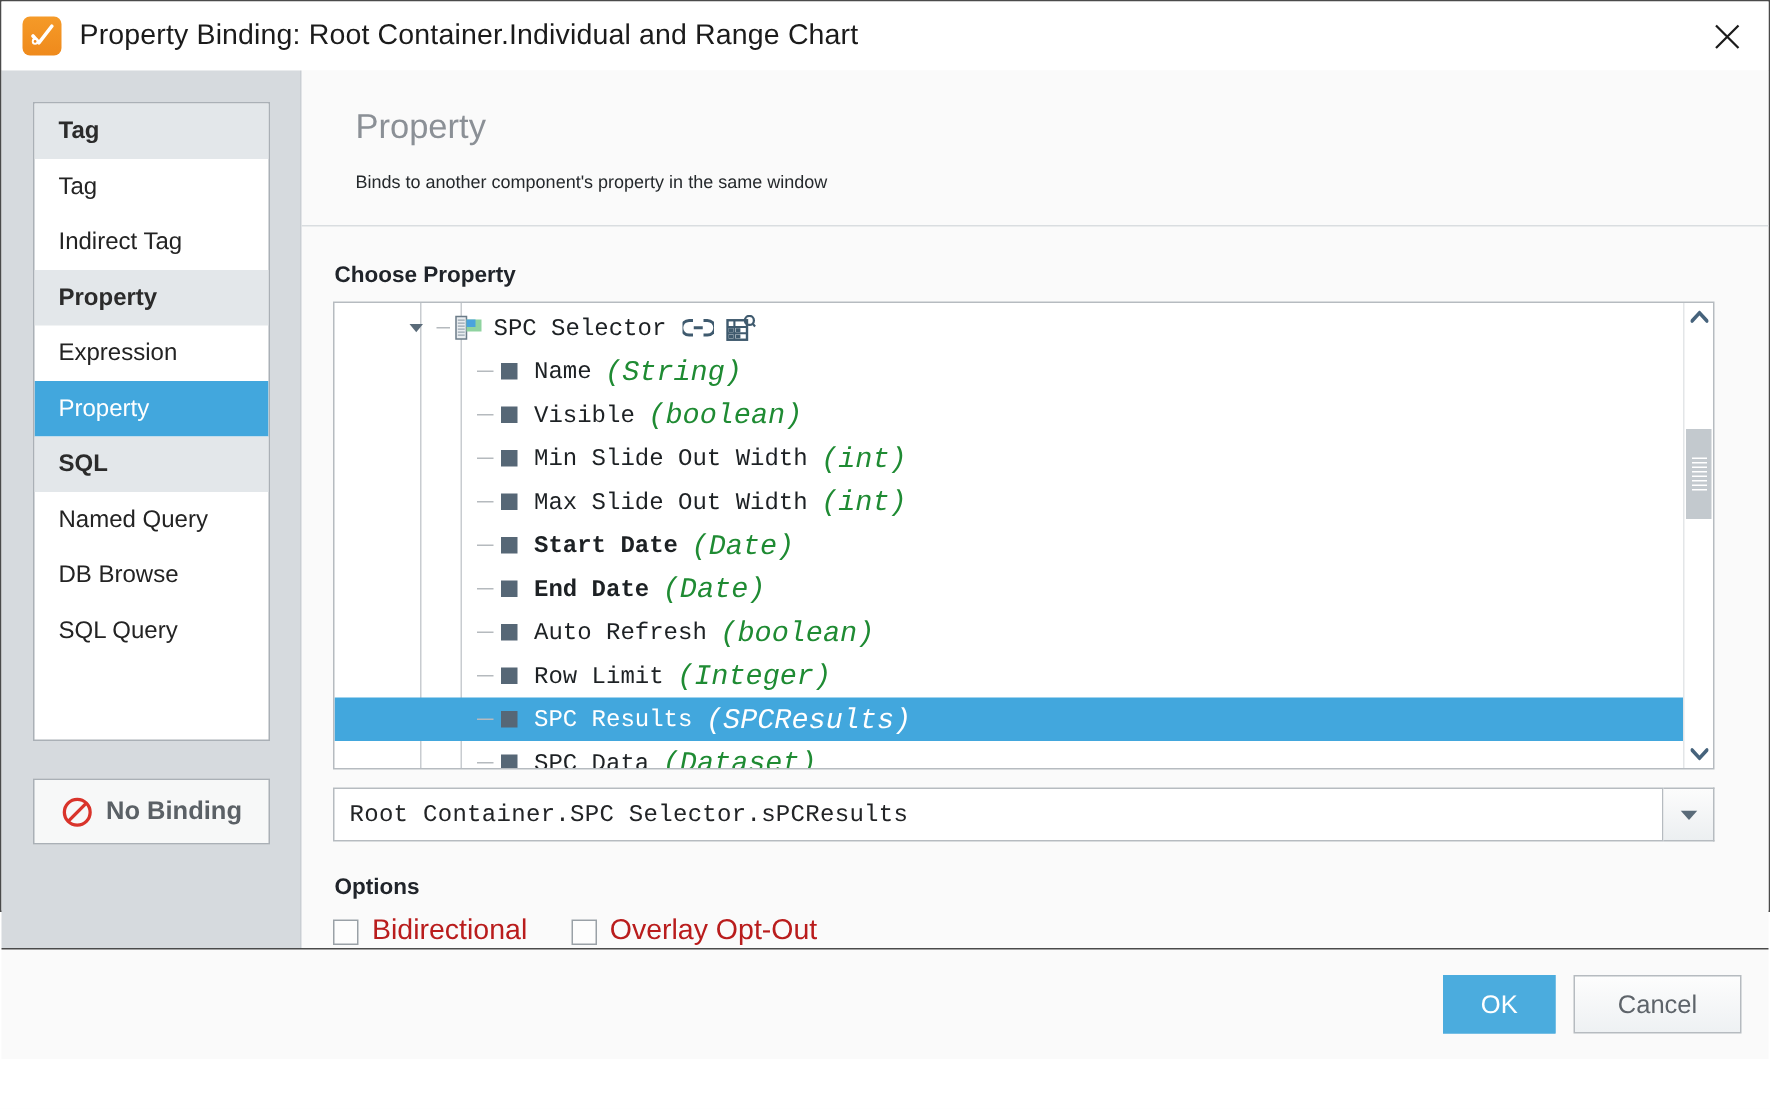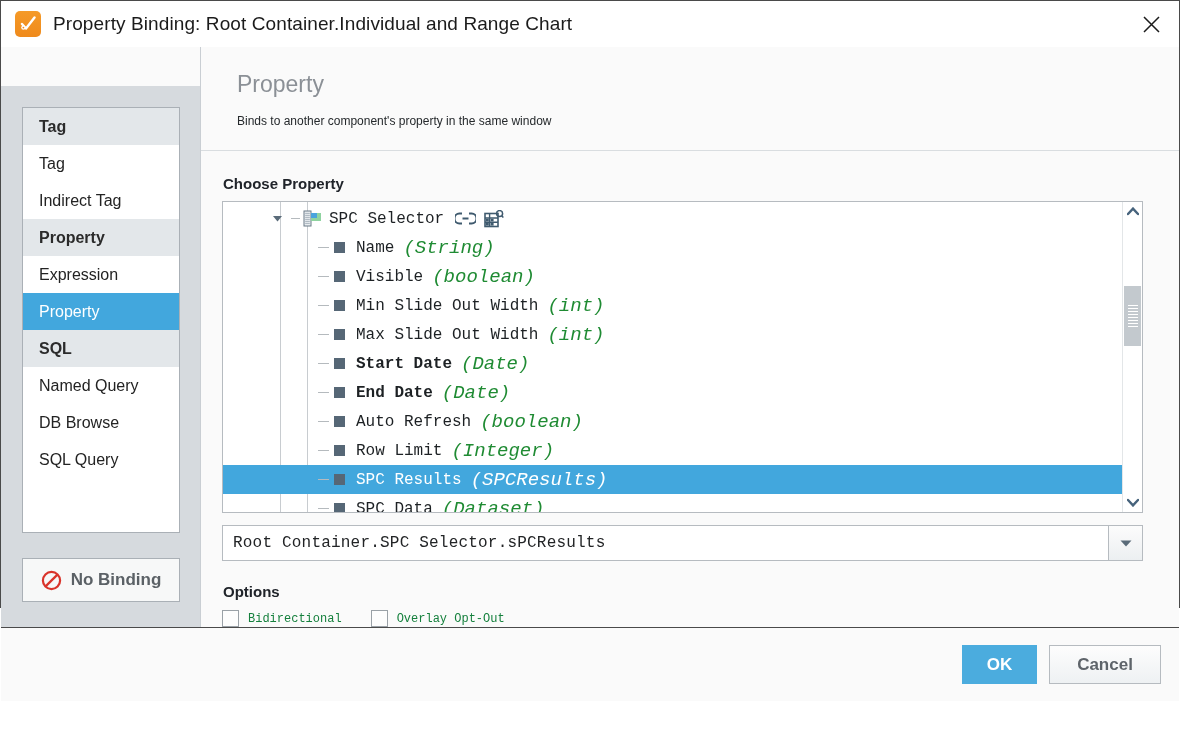--- a/index.html
+++ b/index.html
@@ -59,21 +59,20 @@
     border-top: 0;
   }
 
   
   #sidebar {
     width: 199px; min-width: 199px;
     background: #d6dade;
     padding: 21px 20px 0 21px;
     display: flex; flex-direction: column;
     position: relative;
-    margin-top: 39px;
   }
   #cat-list {
     background: #ffffff;
     border: 1px solid #aab0b6;
     width: 158px;
     height: 426px;
     overflow: hidden;
   }
   .cat-header {
     background: #e3e7ea;
@@ -248,35 +247,35 @@
   #options { margin-top: 22px; }
   #optrow { display: flex; align-items: center; margin-top: 10px; gap: 0; }
   .cbwrap { display: flex; align-items: center; cursor: pointer; }
   .cbox {
     width: 17px; height: 17px;
     border: 1px solid #9aa1a7;
     background: #fdfdfd;
     margin-right: 9px;
     flex: 0 0 auto;
   }
-  .cblabel { font-size: 12px; color: #15803d; font-family: Liberation Mono, monospace; }
+  .cblabel { font-size: 19px; color: #b91c1c; }
   .gap { width: 29px; }
 
   
   #footer {
     height: 74px; min-height: 74px;
     background: #fafafa;
     border-top: 1px solid #4a4a4a;
     display: flex; align-items: center; justify-content: flex-end;
     padding-right: 18px;
     gap: 12px;
   }
   .btn {
     height: 39px; min-width: 75px;
-    font-size: 17px; font-weight: bold;
+    font-size: 17px; font-weight: normal;
     display: flex; align-items: center; justify-content: center;
     cursor: pointer;
     padding: 0 20px;
   }
   #ok-btn { background: #4bacde; color: #ffffff; border: 1px solid #4bacde; }
   #cancel-btn { background: linear-gradient(#fdfdfd,#eef1f3); color: #5e646a; border: 1px solid #b6bbc0; min-width: 112px;}
 </style>
 </head>
 <body>
 

